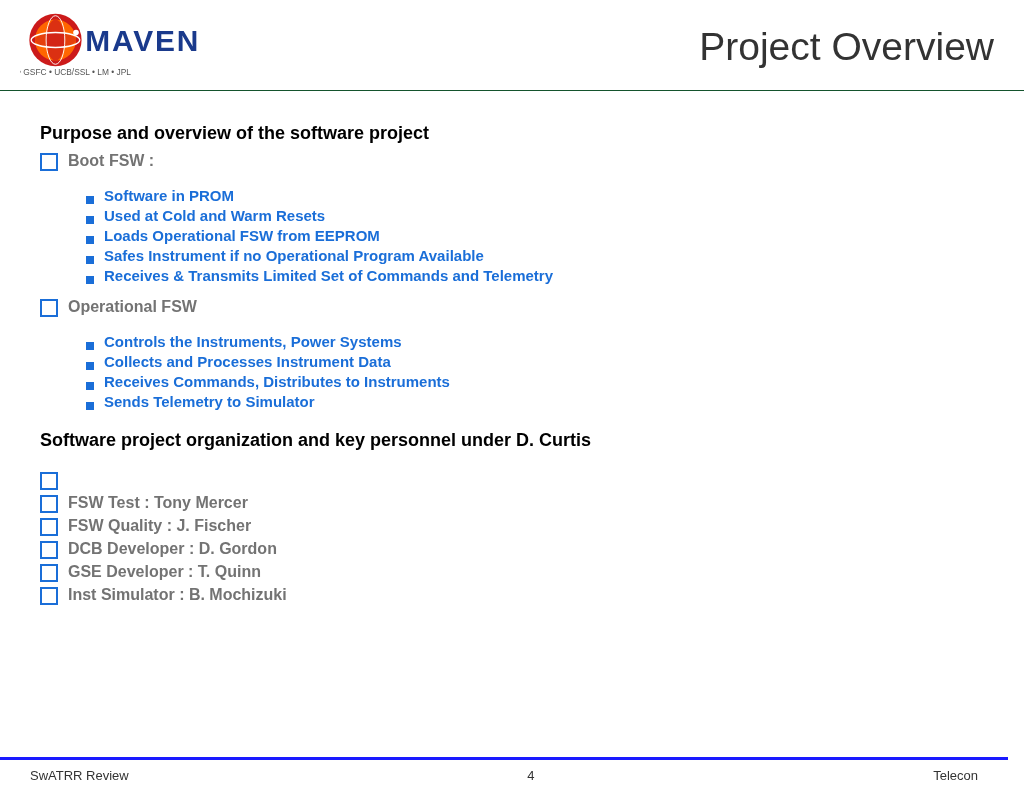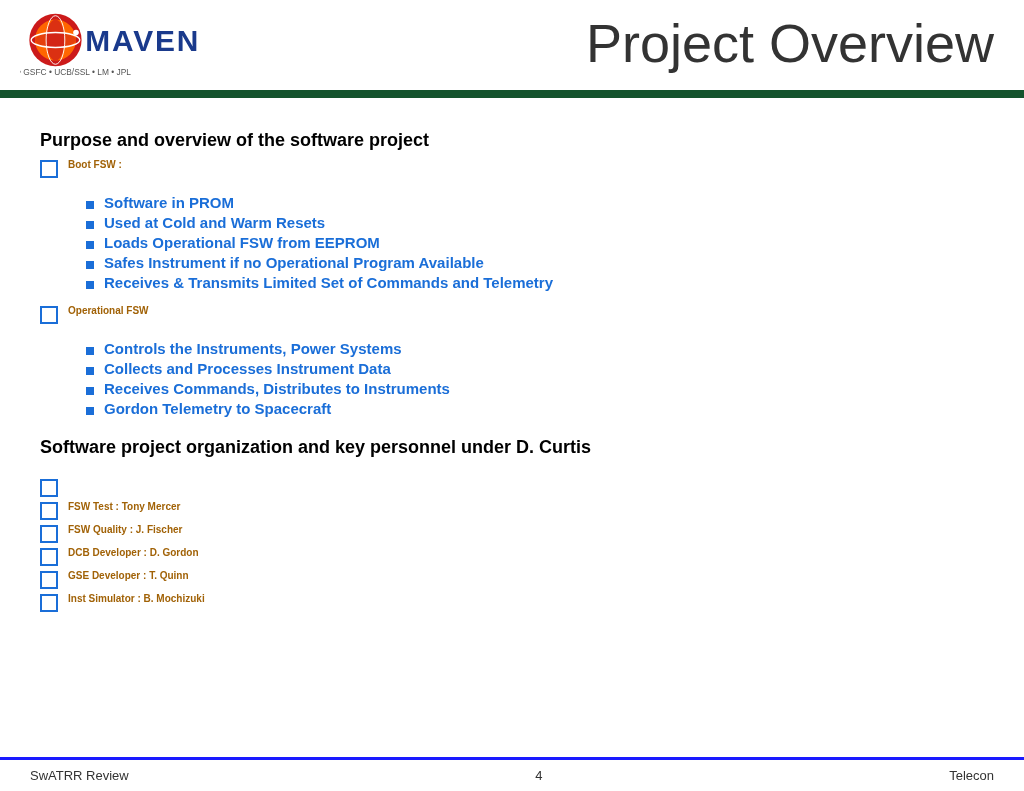--- a/index.html
+++ b/index.html
@@ -13,38 +13,39 @@
       height: 791px;
       background: #ffffff;
       font-family: Arial, sans-serif;
       overflow: hidden;
       position: relative;
     }
 
     
     .header {
       display: flex;
+      align-items: center;
       justify-content: space-between;
       padding: 12px 30px 8px 20px;
-      border-bottom: 8px solid #14532d;
+      border-bottom: 1px solid #14532d;
     }
 
     .logo-area {
       display: flex;
       flex-direction: column;
       align-items: flex-start;
     }
 
     
     .logo-svg {
       height: 70px;
     }
 
     .page-title {
-      font-size: 54px;
+      font-size: 39px;
       font-weight: normal;
       color: #333333;
       font-family: Arial, sans-serif;
     }
 
     
     .main-content {
       padding: 20px 40px 10px 40px;
     }
 
@@ -72,34 +73,34 @@
       display: inline-block;
       width: 18px;
       height: 18px;
       border: 2px solid #1a6ed8;
       margin-right: 10px;
       margin-top: 1px;
       flex-shrink: 0;
     }
 
     .checklist-label {
-      font-size: 10px;
-      font-weight: bold;
-      color: #a16207;
+      font-size: 16px;
+      font-weight: bold;
+      color: #737373;
     }
 
     .sub-list {
       list-style: none;
       padding: 0;
       margin: 4px 0 4px 46px;
     }
 
     .sub-list li {
       display: flex;
-      align-items: center;
+      align-items: flex-end;
       margin-bottom: 3px;
       font-size: 15px;
       color: #1a6ed8;
       font-weight: bold;
     }
 
     .bullet-square {
       display: inline-block;
       width: 8px;
       height: 8px;
@@ -119,21 +120,21 @@
       color: #000000;
       margin-bottom: 20px;
       margin-top: 10px;
     }
 
     
     .footer {
       position: absolute;
       bottom: 0;
       left: 0;
-      right: 0;
+      right: 16px;
       border-top: 3px solid #1a1aff;
       padding: 8px 30px;
       display: flex;
       justify-content: space-between;
       align-items: center;
     }
 
     .footer-left {
       font-size: 13px;
       color: #333;
@@ -224,21 +225,21 @@
       <li>
         <span class="bullet-square"></span>
         <span>Collects and Processes Instrument Data</span>
       </li>
       <li>
         <span class="bullet-square"></span>
         <span>Receives Commands, Distributes to Instruments</span>
       </li>
       <li>
         <span class="bullet-square"></span>
-        <span>Gordon Telemetry to Spacecraft</span>
+        <span>Sends Telemetry to Simulator</span>
       </li>
     </ul>
   </div>
 
   <div class="section-two-heading">Software project organization and key personnel under D. Curtis</div>
 
   <ul class="checklist">
     <li>
       <span class="checkbox-icon"></span>
     </li>

